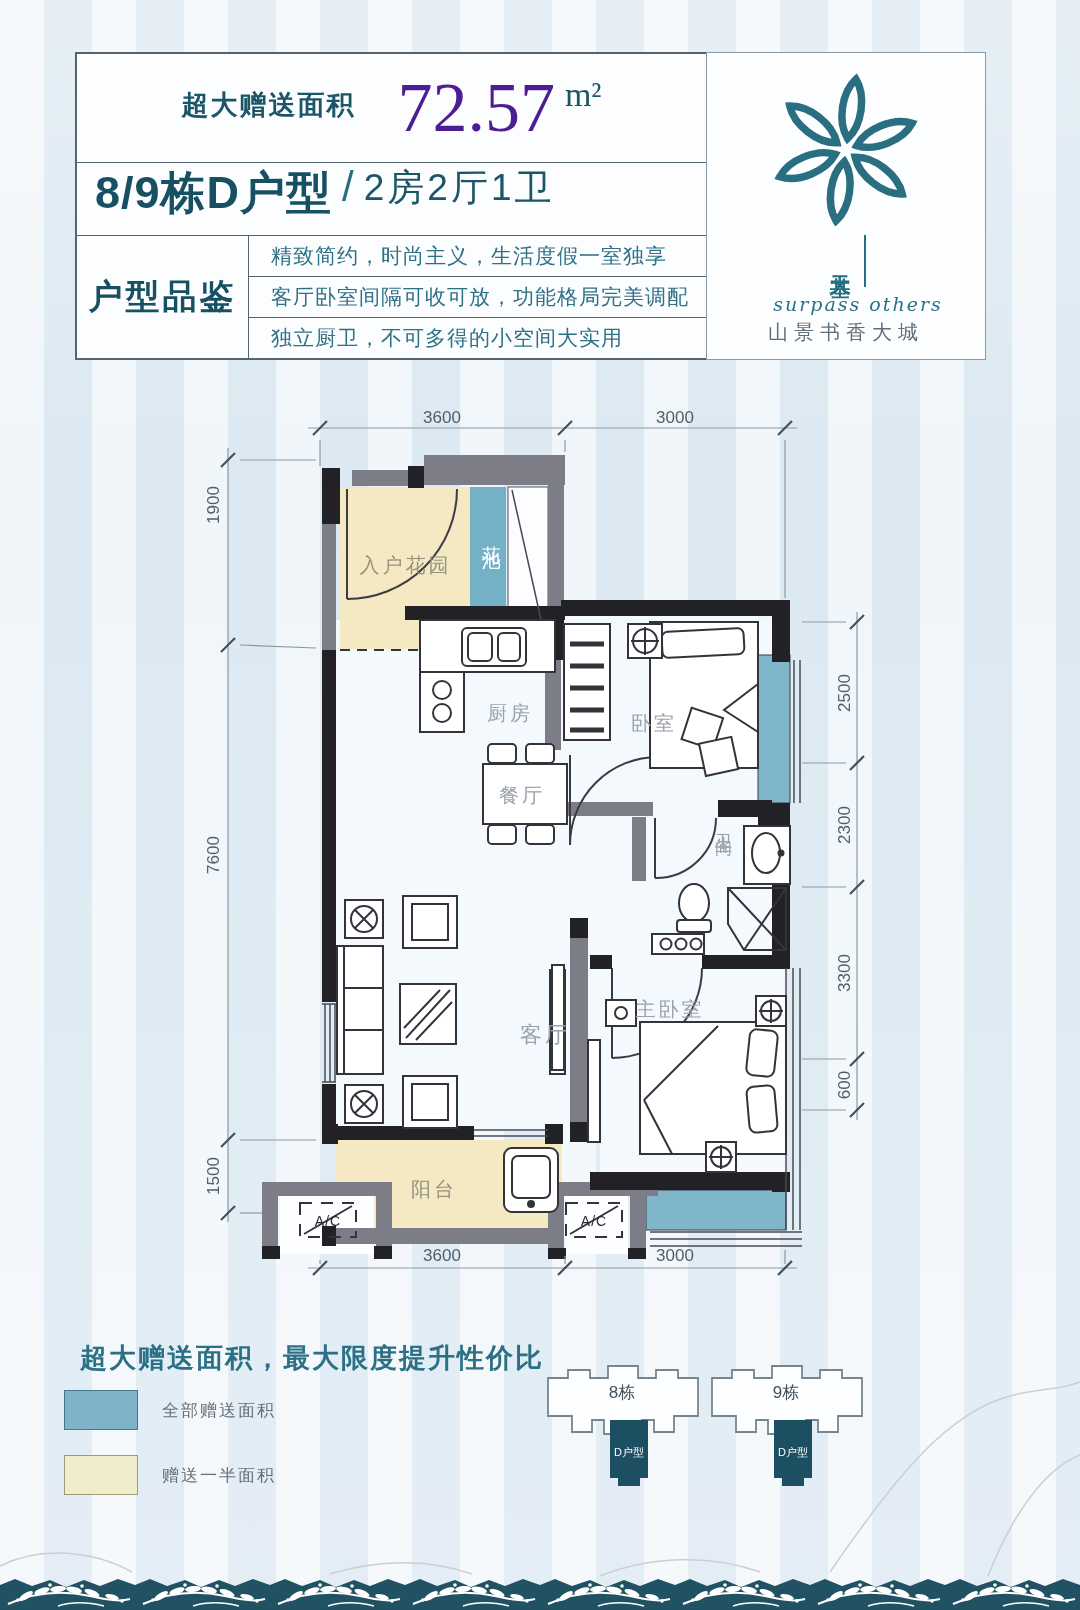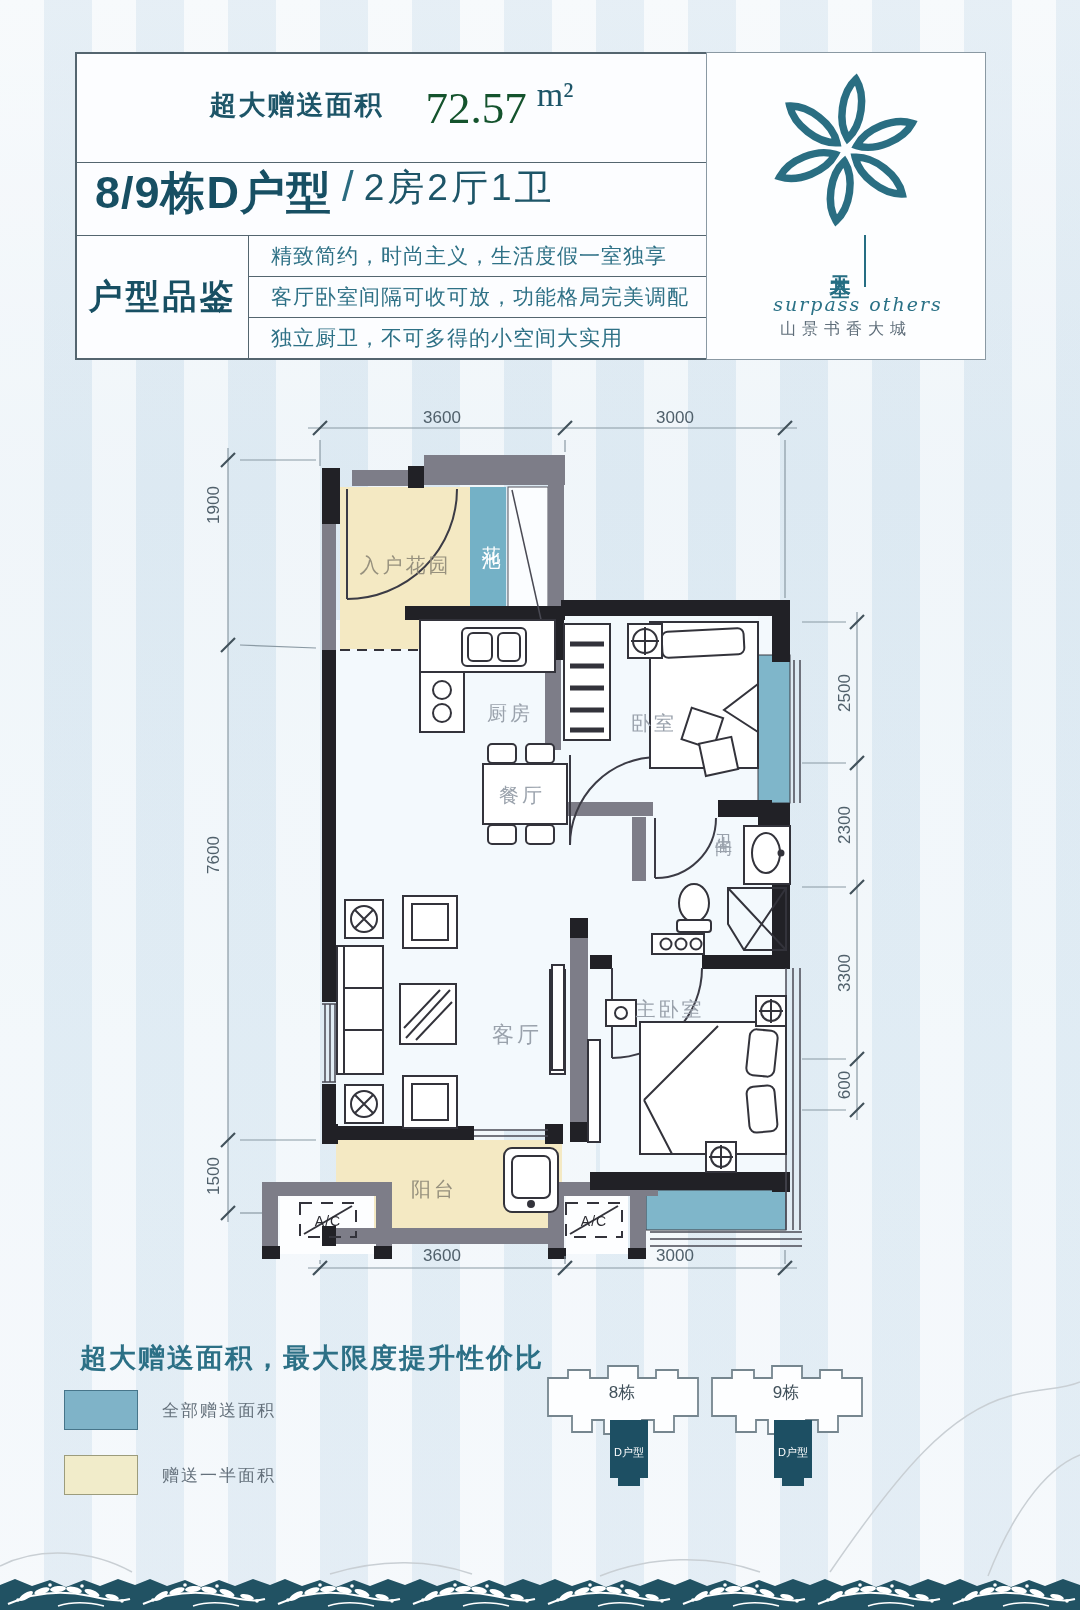--- a/index.html
+++ b/index.html
@@ -8,41 +8,41 @@
        background:linear-gradient(180deg,#f1f6fa 0%,#e4eef5 30%,#e9f2f8 65%,#eef4f9 100%);}
   body::before{content:"";position:absolute;inset:0;
        background:repeating-linear-gradient(90deg,rgba(255,255,255,.45) 0 44px,rgba(201,220,234,.28) 44px 92px);
        pointer-events:none;}
   .abs{position:absolute;}
   
   .info-table{left:75px;top:52px;width:633px;height:308px;background:#fcfdff;
       border:2px solid #54656f;box-sizing:border-box;display:flex;flex-direction:column;}
   .row1{height:108px;border-bottom:1px solid #54656f;display:flex;align-items:center;justify-content:center;gap:10px;}
   .area-label{font-size:27px;font-weight:bold;color:#1d5568;letter-spacing:2px;padding-bottom:6px;}
-  .area-value{font-family:"Liberation Serif",serif;font-size:45px;color:#14532d;line-height:1;margin-left:32px;}
+  .area-value{font-family:"Liberation Serif",serif;font-size:70px;color:#4c1d95;line-height:1;margin-left:32px;}
   .area-unit{font-family:"Liberation Serif",serif;font-size:34px;color:#1d5568;align-self:flex-start;margin-top:22px;}
   .row2{height:72px;border-bottom:1px solid #54656f;display:flex;align-items:flex-start;padding-left:18px;gap:8px;}
   .title-main{font-size:45px;font-weight:bold;color:#174f63;letter-spacing:1px;}
   .title-sep{font-size:42px;color:#2a6b80;font-weight:300;margin:0 2px;}
   .title-sub{font-size:37px;color:#1d5568;letter-spacing:3px;}
   .row3{flex:1;display:flex;}
   .review-label{width:171px;border-right:1px solid #54656f;display:flex;align-items:center;justify-content:center;
       font-size:34px;font-weight:bold;color:#174f63;letter-spacing:3px;}
   .review-lines{flex:1;display:flex;flex-direction:column;}
   .review-lines div{flex:1;display:flex;align-items:center;padding-left:22px;font-size:21px;color:#2e7186;letter-spacing:1px;border-bottom:1px solid #54656f;}
   .review-lines div:last-child{border-bottom:none;}
   
   .logo-box{left:706px;top:52px;width:280px;height:308px;background:#fdfeff;border:1px solid #8a99a3;
       box-sizing:border-box;display:flex;flex-direction:column;align-items:center;}
   .brand-row{display:flex;align-items:center;gap:10px;margin-top:2px;}
   .brand-left{writing-mode:vertical-rl;font-size:21px;font-weight:bold;color:#266e83;letter-spacing:2px;}
   .brand-divider{width:2px;height:52px;background:#266e83;}
   .brand-right{font-size:37px;font-weight:bold;color:#266e83;letter-spacing:4px;}
   .tagline-en{font-family:"DejaVu Serif",serif;font-style:italic;font-size:19px;color:#2a7186;letter-spacing:2px;margin-top:6px;margin-left:24px;}
-  .tagline-cn{font-size:16px;color:#5f6e7a;letter-spacing:6px;margin-top:4px;}
+  .tagline-cn{font-size:20px;color:#5f6e7a;letter-spacing:6px;margin-top:4px;}
   
   .room-label{position:absolute;color:#9aa2ac;letter-spacing:3px;font-size:20px;text-align:center;}
   .room-label.onyellow{color:#97917e;}
   .room-label.vert{writing-mode:vertical-rl;letter-spacing:5px;}
   .room-label.white{color:#ffffff;}
   .dim{position:absolute;font-size:17px;color:#50606b;transform:translate(-50%,-50%);}
   .dim.v{transform:translate(-50%,-50%) rotate(-90deg);}
   .ac-label{position:absolute;font-size:14px;color:#2b2b31;transform:translate(-50%,-50%);letter-spacing:1px;}
   
   .legend-title{left:80px;top:1340px;font-size:27px;font-weight:bold;color:#2c7086;letter-spacing:2px;}
@@ -357,21 +357,21 @@
   <div class="tagline-en">surpass others</div>
   <div class="tagline-cn">山景书香大城</div>
 </div>
 
 <div class="room-label onyellow" style="left:348px;top:552px;width:115px;">入户花园</div>
 <div class="room-label vert white" style="left:478px;top:530px;font-size:19px;">花池</div>
 <div class="room-label" style="left:478px;top:700px;width:64px;">厨房</div>
 <div class="room-label" style="left:490px;top:782px;width:64px;">餐厅</div>
 <div class="room-label" style="left:622px;top:710px;width:64px;">卧室</div>
 <div class="room-label vert" style="left:712px;top:820px;font-size:17px;letter-spacing:3px;">卫生间</div>
-<div class="room-label" style="left:482px;top:1020px;width:70px;font-size:22px;">客厅</div>
+<div class="room-label" style="left:510px;top:1020px;width:70px;font-size:22px;">客厅</div>
 <div class="room-label" style="left:622px;top:996px;width:96px;">主卧室</div>
 <div class="room-label onyellow" style="left:402px;top:1176px;width:64px;">阳台</div>
 <div class="ac-label" style="left:328px;top:1221px;">A/C</div>
 <div class="ac-label" style="left:594px;top:1221px;">A/C</div>
 
 <div class="dim" style="left:442px;top:418px;">3600</div>
 <div class="dim" style="left:675px;top:418px;">3000</div>
 <div class="dim" style="left:442px;top:1256px;">3600</div>
 <div class="dim" style="left:675px;top:1256px;">3000</div>
 <div class="dim v" style="left:214px;top:505px;">1900</div>

